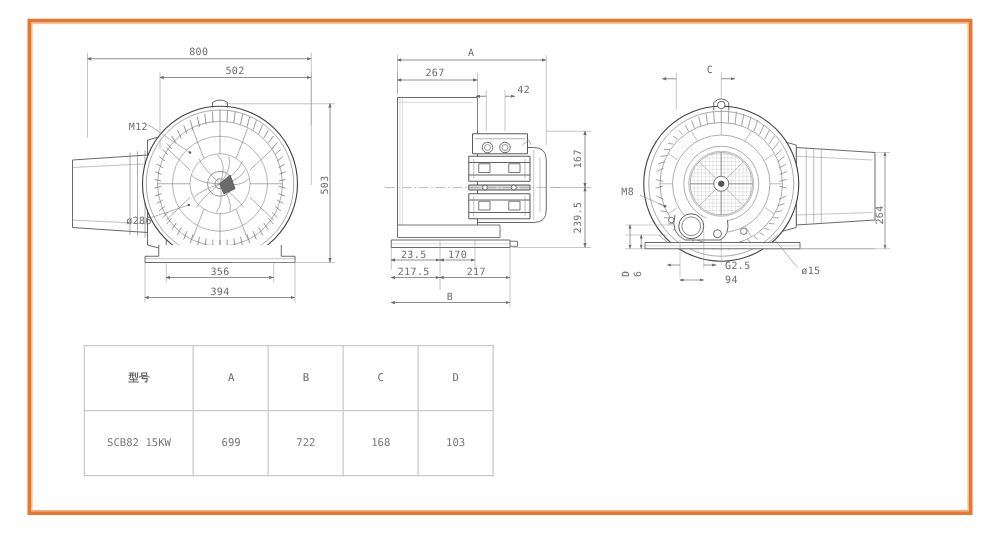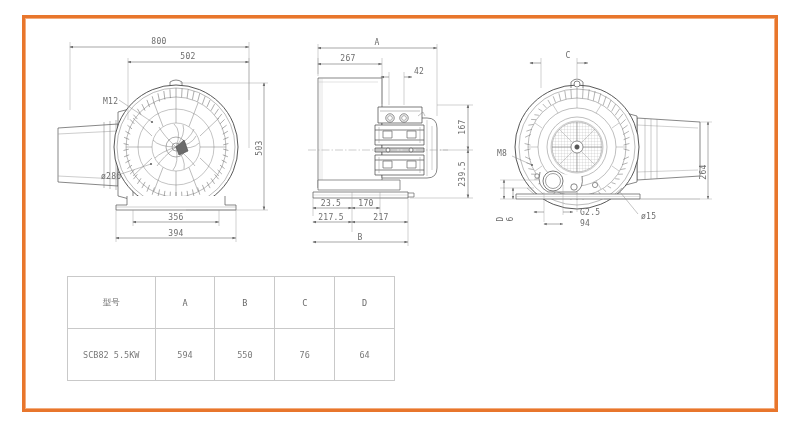--- a/index.html
+++ b/index.html
@@ -29,21 +29,21 @@
   }
   .tbl td{
     border:1px solid #c9c9c9;
     font-family:"DejaVu Sans Mono","Liberation Mono",monospace;
     font-size:8.5px;color:#7a7a7a;text-align:center;
     height:21px;padding:0;
   }
   .tbl td.modelcell{text-align:center;width:88px;}
   .tbl td.valcell{width:60px;}
   .tbl tr.hdr td{color:#6a6a6a;}
-  .cjk{font-family:"DejaVu Sans","Liberation Sans",sans-serif;font-size:8.5px;}
+  .cjk{font-family:"DejaVu Sans","Liberation Sans",sans-serif;font-size:8.5px;font-weight:bold;}
 </style>
 </head>
 <body>
 
 <div id="root">
 
   <div class="frame">
     <div class="frame-inner"></div>
   </div>
 
@@ -428,22 +428,22 @@
   <table class="tbl">
     <tbody>
       <tr class="hdr">
         <td class="modelcell cjk">型号</td>
         <td class="valcell">A</td>
         <td class="valcell">B</td>
         <td class="valcell">C</td>
         <td class="valcell">D</td>
       </tr>
       <tr>
-        <td class="modelcell">SCB82  5.5KW</td>
-        <td class="valcell">594</td>
-        <td class="valcell">550</td>
-        <td class="valcell">76</td>
-        <td class="valcell">64</td>
+        <td class="modelcell">SCB82  15KW</td>
+        <td class="valcell">699</td>
+        <td class="valcell">722</td>
+        <td class="valcell">168</td>
+        <td class="valcell">103</td>
       </tr>
     </tbody>
   </table>
 
 </div>
 
 </body></html>

